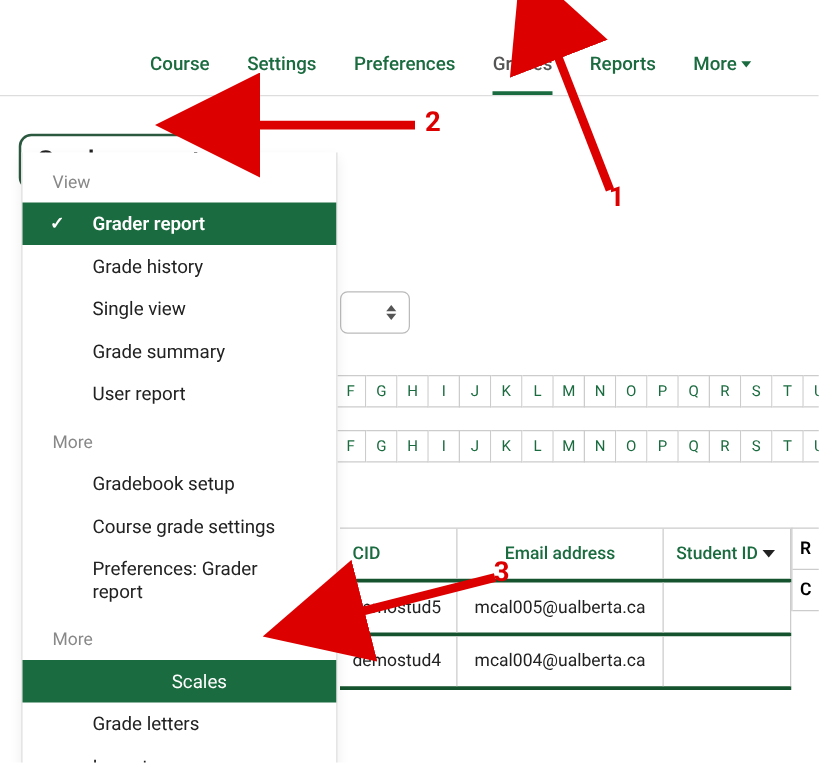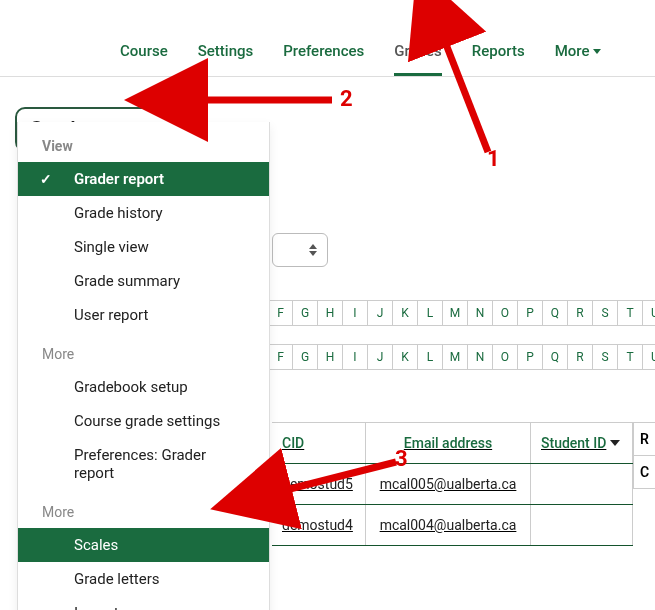--- a/index.html
+++ b/index.html
@@ -76,36 +76,37 @@
     border-top:none;
     box-shadow: 0 4px 10px rgba(0,0,0,0.07);
     z-index: 20;
     padding: 6px 0 10px;
   }
   .dd-group {
     color:#888;
     font-size:14px;
     padding: 14px 24px 8px;
   }
-  .dd-group.first { padding-top:10px;font-weight:bold; }
+  .dd-group.first { padding-top:10px; }
   .dd-item {
     padding: 8px 24px 8px 56px;
     font-size: 15px;
     color:#222;
     cursor:pointer;
     position:relative;
   }
   .dd-item.selected {
     background:#1a6b3f;
     color:#fff;
     font-weight:600;
   }
   .dd-item.highlight {
     background:#1a6b3f;
     color:#fff;
+    text-align:center;
   }
   .checkmark {
     position:absolute;
     left: 22px;
     top: 50%;
     transform: translateY(-50%);
     color:#fff;
     font-size:14px;
   }
 
@@ -157,22 +158,21 @@
   .alpha-cell:first-child { border-left:1px solid #ccc; }
 
   .table {
     position:absolute;
     top: 422px;
     left: 272px;
     border-top:1px solid #ccc;
   }
   .trow {
     display:flex;
-    border-bottom:1px solid #14532d;
-    text-decoration:underline;
+    border-bottom:3px solid #14532d;
   }
   .th, .td {
     padding: 12px 10px;
     border-right:1px solid #ccc;
     font-size:14px;
   }
   .th { color:#1a6b3f; font-weight:500; }
   .td { color:#222; }
   .col-id { width:94px; }
   .col-email { width:165px;text-align:center; }

